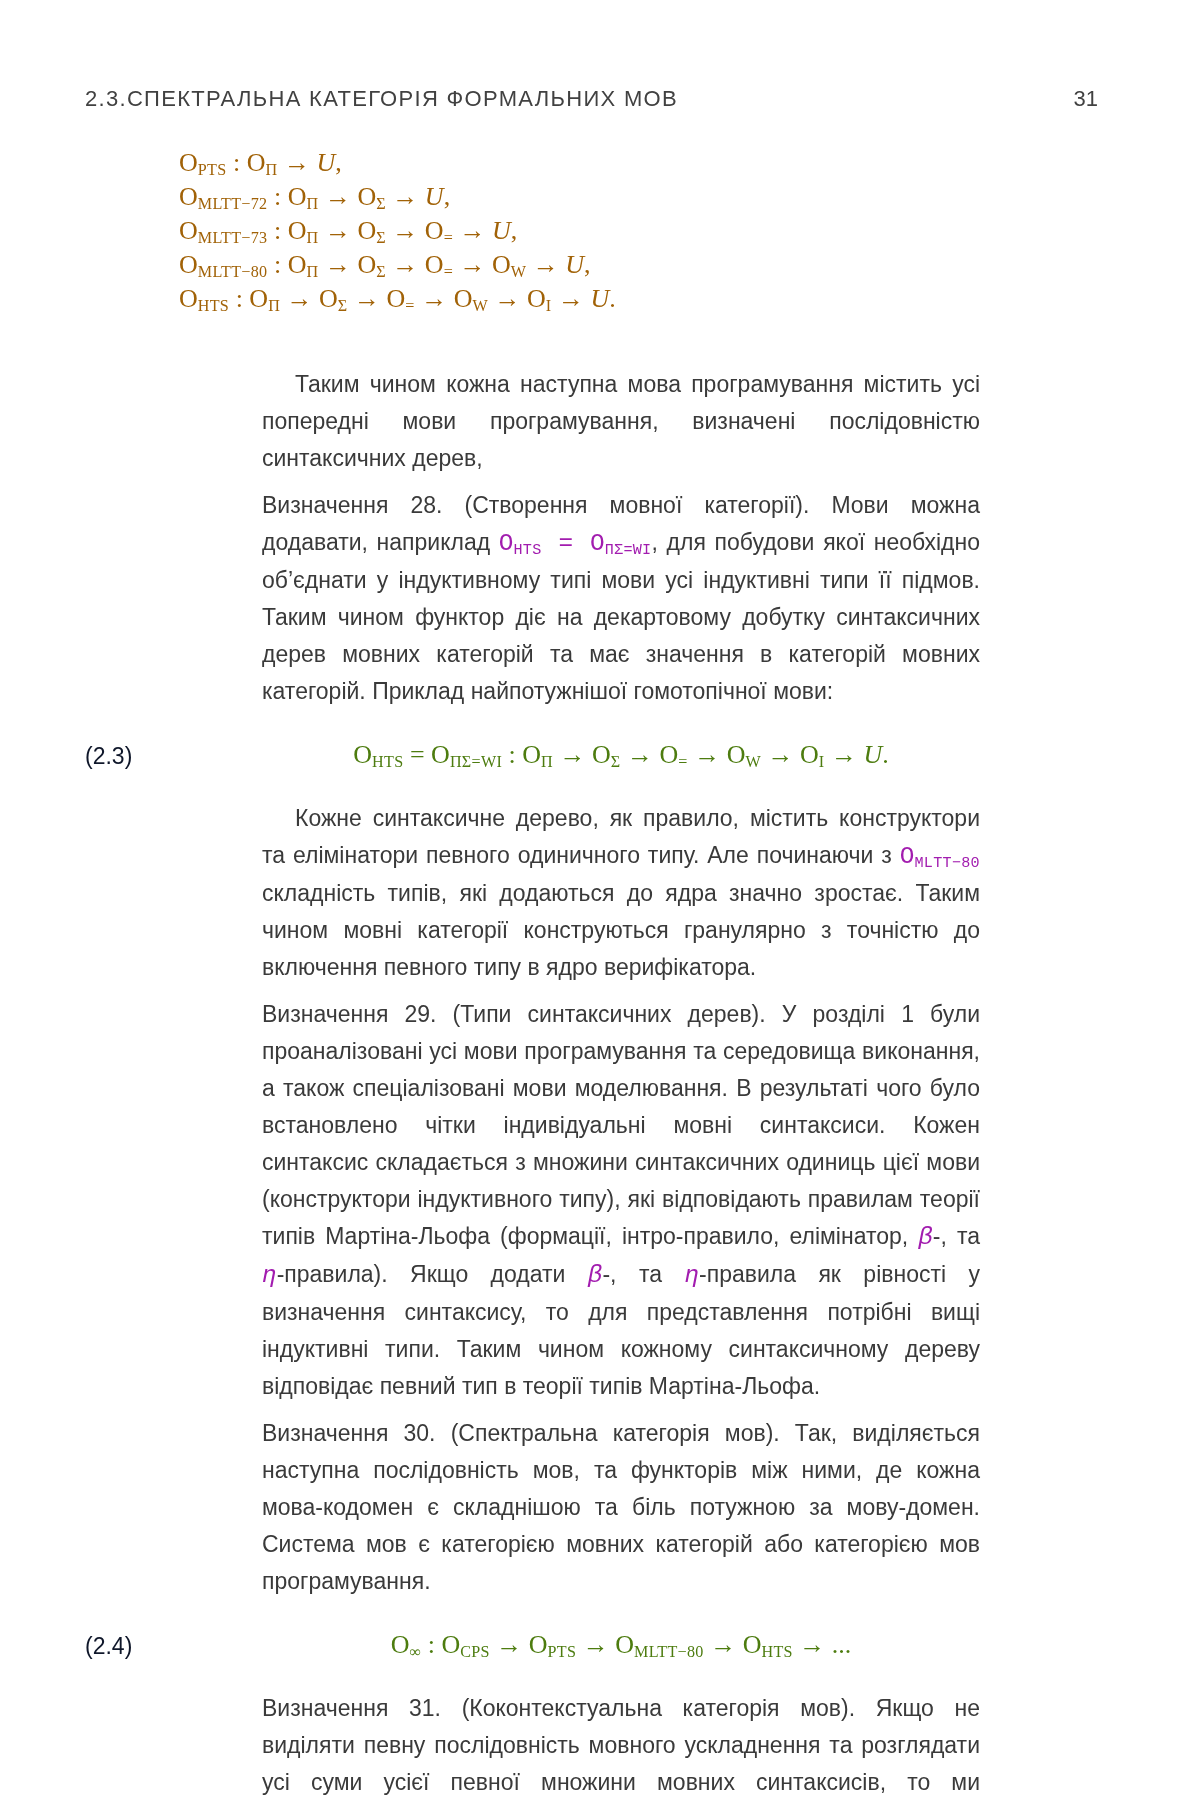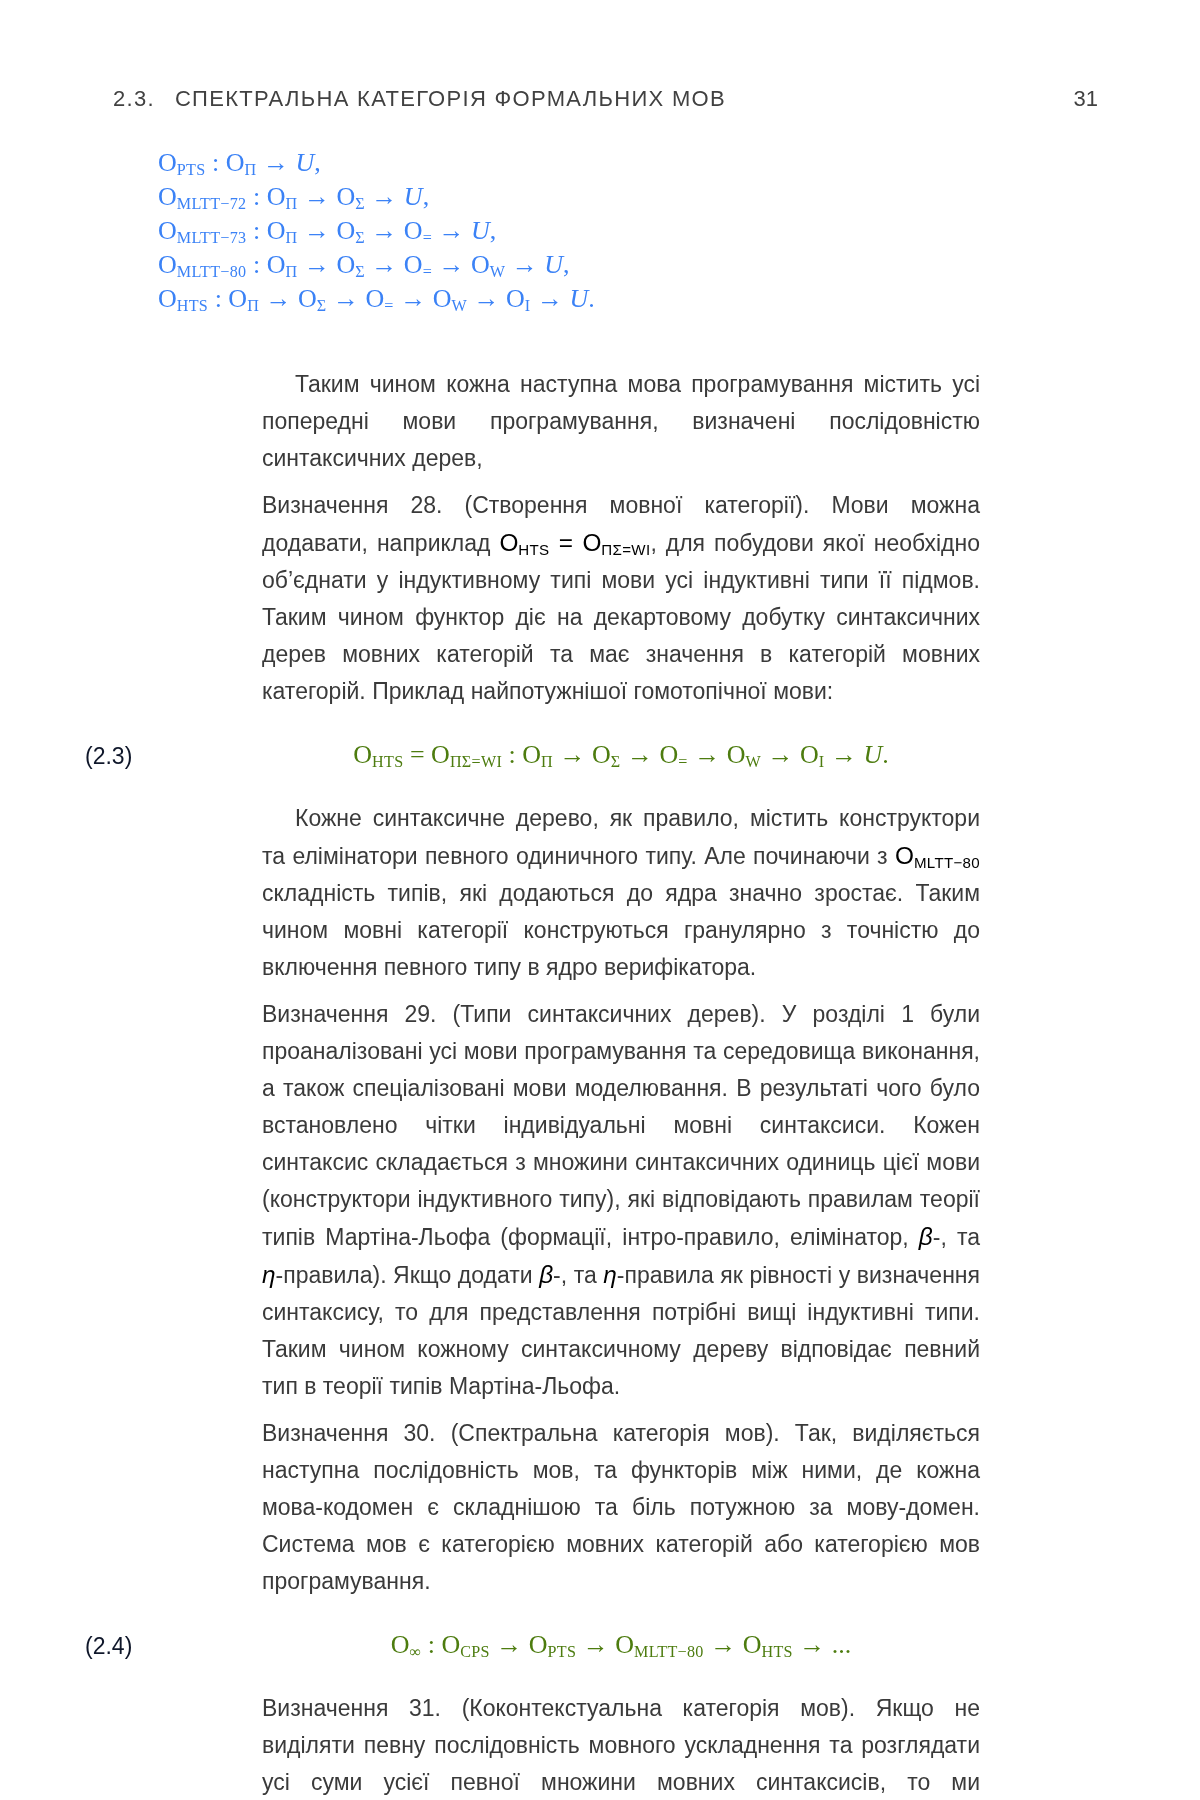--- a/index.html
+++ b/index.html
@@ -10,49 +10,49 @@
     overflow:hidden;
     font-family:"Liberation Sans","DejaVu Sans",sans-serif;
     color:#3a3a3a;
   }
   
   .runhead{
     position:absolute;top:86px;left:85px;width:1013px;
     display:flex;justify-content:space-between;align-items:baseline;
     font-size:22px;letter-spacing:1.3px;color:#414141;
   }
-  .runhead .left{display:flex;gap:20px;margin-left:28px;}
+  .runhead .left{display:flex;}
   .page-num{letter-spacing:0;margin-left:28px;}
   
   .content{
     position:absolute;top:146px;left:85px;width:1013px;
     font-size:23px;line-height:37px;color:#3a3a3a;
   }
   .math-block{
-    margin-left:73px;
+    margin-left:94px;
     font-family:"Liberation Serif","DejaVu Serif",serif;
-    font-size:26px;line-height:34px;color:#3b82f6;
+    font-size:26px;line-height:34px;color:#a16207;
   }
   .math-line{white-space:nowrap;}
   .para{
     margin:10px 0 0 177px;width:718px;
     text-align:justify;
   }
   .para.indent{text-indent:33px;}
   .math-block + .para{margin-top:50px;}
   .equation{position:relative;margin:22px 0;height:46px;}
   .eq-label{position:absolute;left:0;top:6px;font-size:23px;color:#0f172a;}
   .eq-body{
     margin-left:177px;width:718px;text-align:center;
     font-family:"Liberation Serif","DejaVu Serif",serif;
     font-size:26px;line-height:46px;color:#4d7c0f;white-space:nowrap;
   }
   .inline-math{
-    font-family:Liberation Sans, sans-serif;
-    font-size:1.06em;color:#000000;
+    font-family:Liberation Mono, monospace;
+    font-size:1.06em;color:#a21caf;
   }
   sub{font-size:0.62em;vertical-align:-0.24em;line-height:0;letter-spacing:0.3px;}
   .cal{font-style:italic;}
   .mit{font-style:italic;}
 </style>
 </head>
 <body>
 
 <div class="page">
   <div class="runhead">

